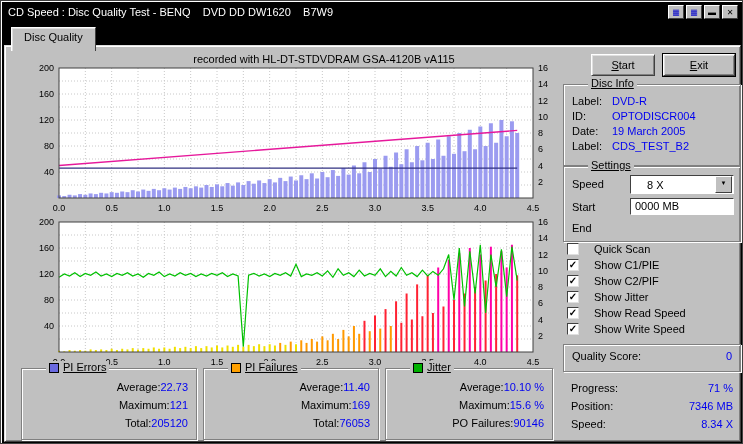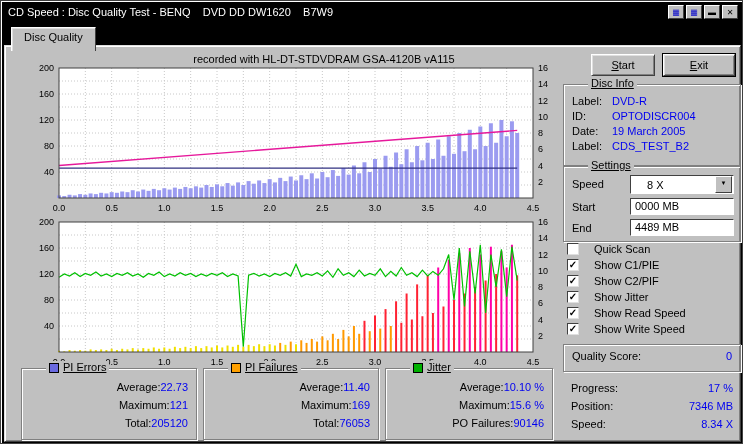--- a/index.html
+++ b/index.html
@@ -372,21 +372,20 @@
     <div class="groupbox settings">
       <span class="legend">Settings</span>
       <span class="glabel" style="top:11px">Speed</span>
       <div class="dropdown" style="top:8px">
         <span class="ddtext">8 X</span>
         <span class="ddbtn">▼</span>
       </div>
       <span class="glabel" style="top:34px">Start</span>
       <div class="field" style="top:31px">0000 MB</div>
       <span class="glabel" style="top:55px">End</span>
-      <div class="field" style="top:52px">4489 MB</div>
     </div>
 
     <div class="cb" style="top:196px">
       <span class="cbbox"></span>
       <span>Quick Scan</span>
     </div>
     <div class="cb" style="top:212px">
       <span class="cbbox">✓</span>
       <span>Show C1/PIE</span>
     </div>
@@ -407,21 +406,21 @@
       <span>Show Write Speed</span>
     </div>
 
     <div class="groupbox qualitybox">
       <span class="glabel" style="top:5px">Quality Score:</span>
       <span class="gvalue" style="top:5px;left:auto;right:8px">0</span>
     </div>
 
     <div class="prow" style="top:336px">
       <span>Progress:</span>
-      <span class="value">17 %</span>
+      <span class="value">71 %</span>
     </div>
     <div class="prow" style="top:354px">
       <span>Position:</span>
       <span class="value">7346 MB</span>
     </div>
     <div class="prow" style="top:372px">
       <span>Speed:</span>
       <span class="value">8.34 X</span>
     </div>
 

